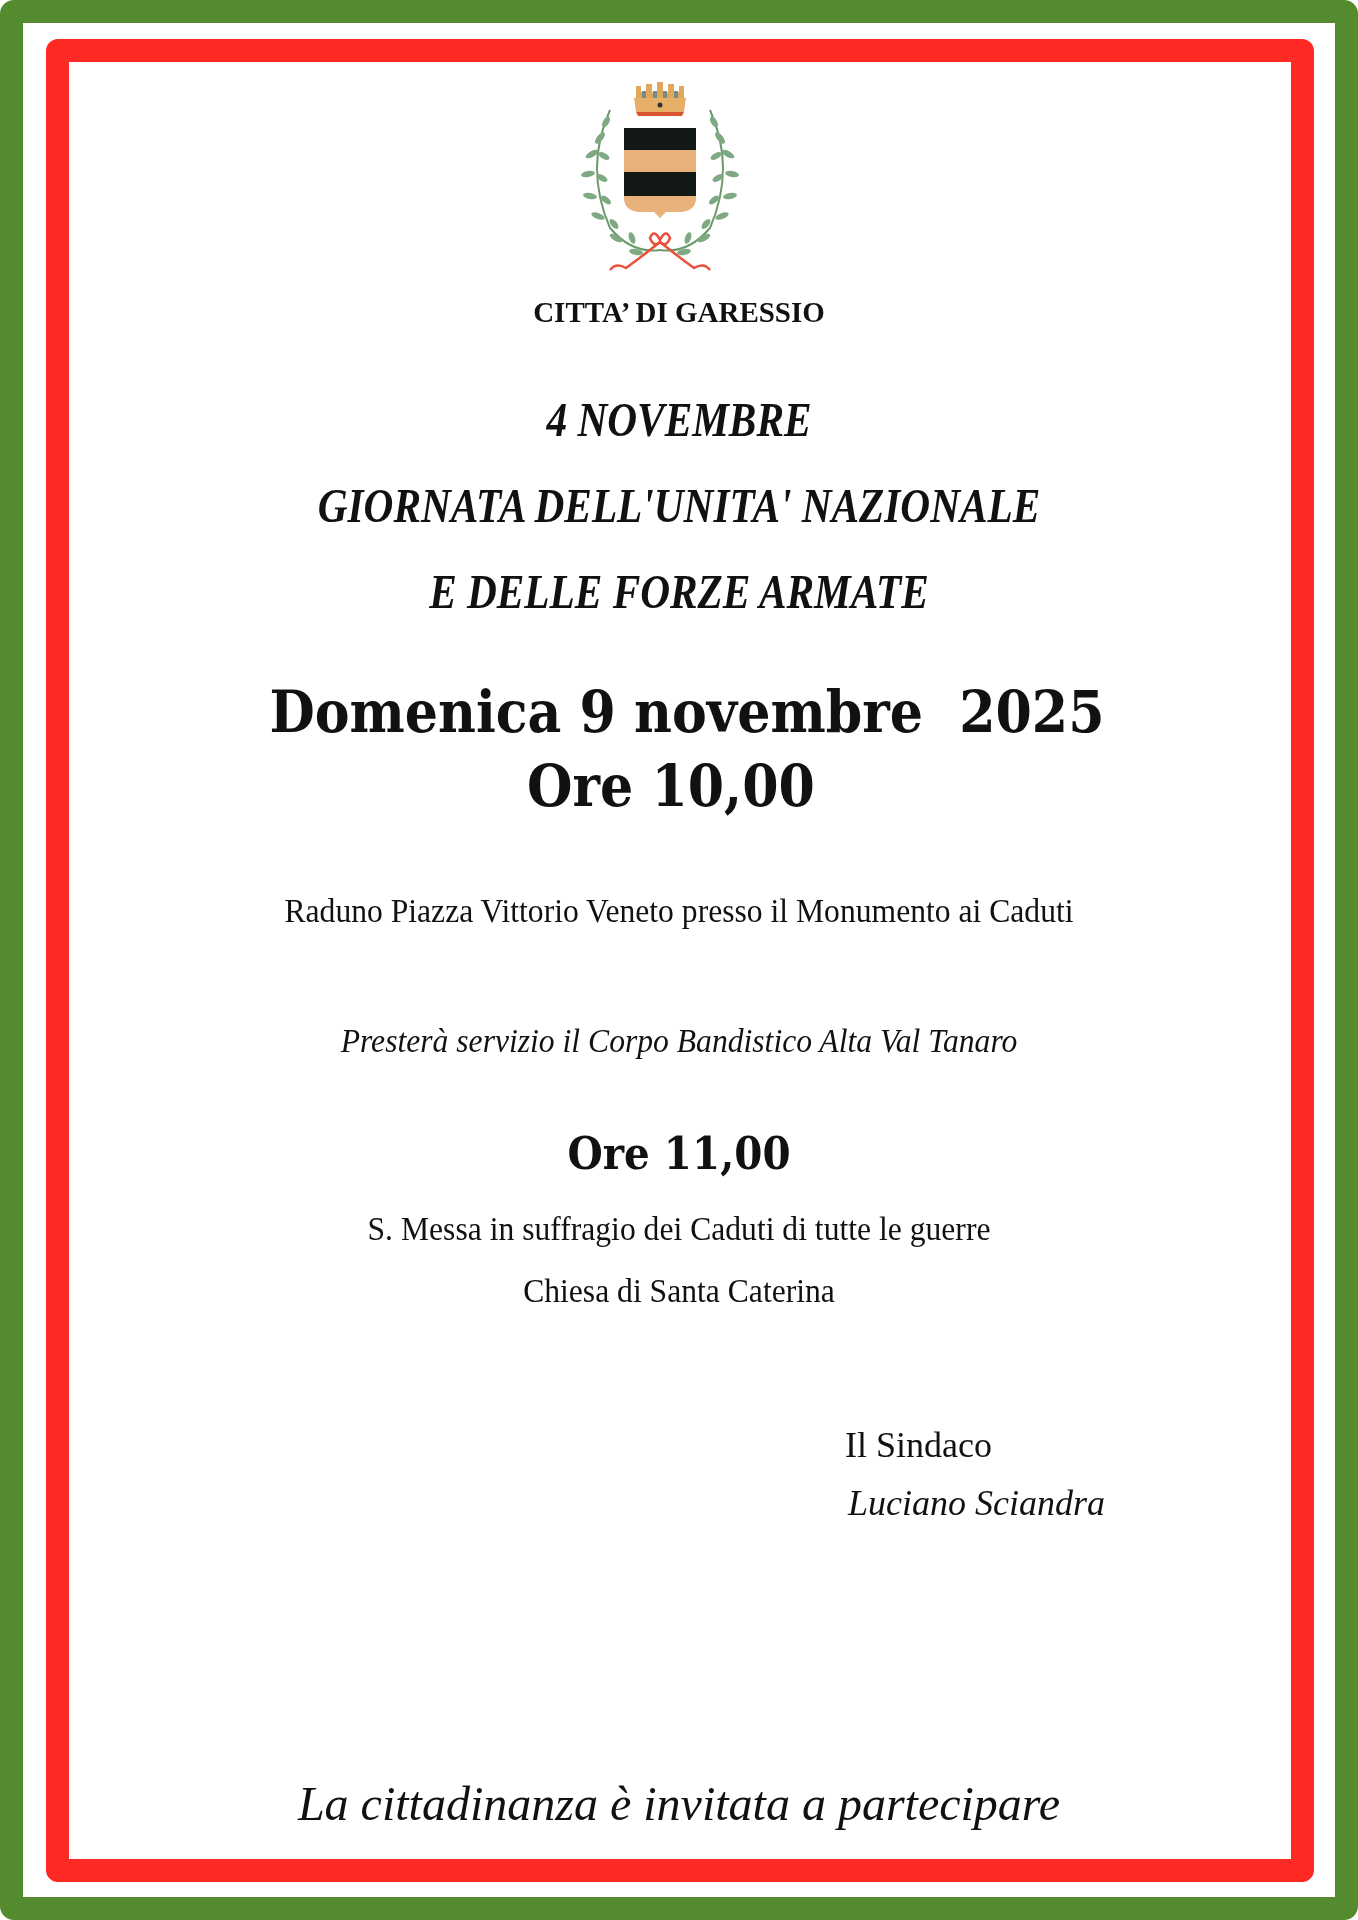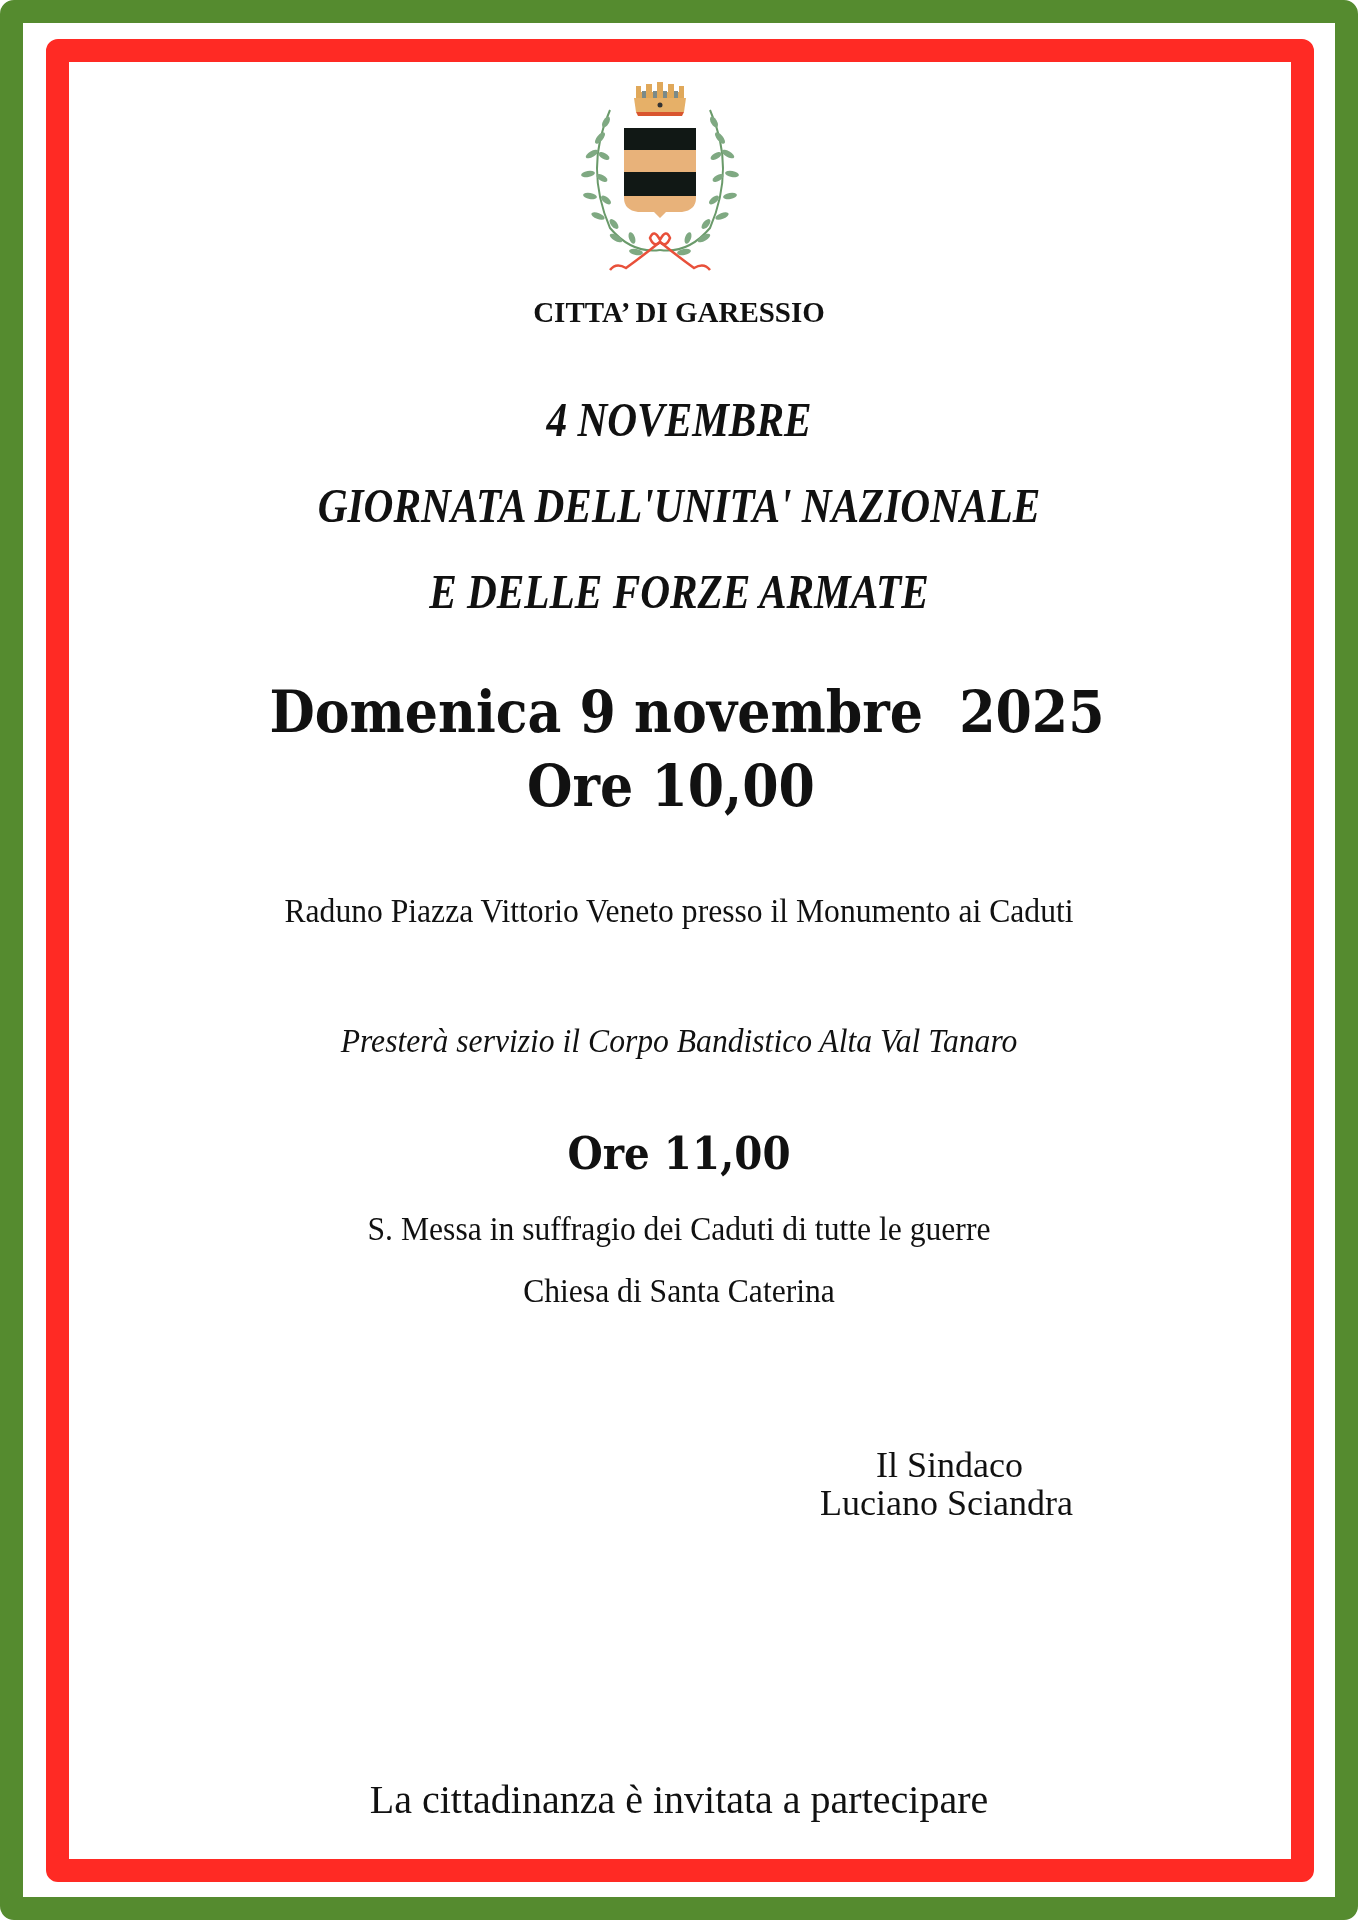--- a/index.html
+++ b/index.html
@@ -38,24 +38,24 @@
   .d2 { top: 752px; left: -8px; }
 
   .body-line { font-family: "Liberation Serif", serif; font-size: 34px; transform: scaleX(0.93); transform-origin: 679px 0; }
   .rally { top: 892px; }
   .band { top: 1022px; font-style: italic; }
   .time2 { top: 1128px; font-family: "DejaVu Serif", serif; font-weight: bold; font-size: 44px; transform: scaleX(0.92); transform-origin: 679px 0; }
   .mass { top: 1210px; }
   .church { top: 1272px; }
 
   .sign { position: absolute; font-family: "Liberation Serif", serif; font-size: 36px; white-space: pre; }
-  .mayor-title { left: 876px; top: 1424px; margin-top: 20px; }
-  .mayor-name { left: 820px; top: 1482px; }
+  .mayor-title { left: 845px; top: 1424px; }
+  .mayor-name { left: 848px; top: 1482px; font-style: italic; }
 
-  .invite { top: 1776px; font-size: 40px; }
+  .invite { top: 1776px; font-style: italic; font-size: 48px; }
 </style>
 </head>
 <body>
 
 <div class="border-green"></div>
 <div class="border-red"></div>
 
 <svg class="emblem" viewBox="0 0 180 200" xmlns="http://www.w3.org/2000/svg">
 
   <g>

